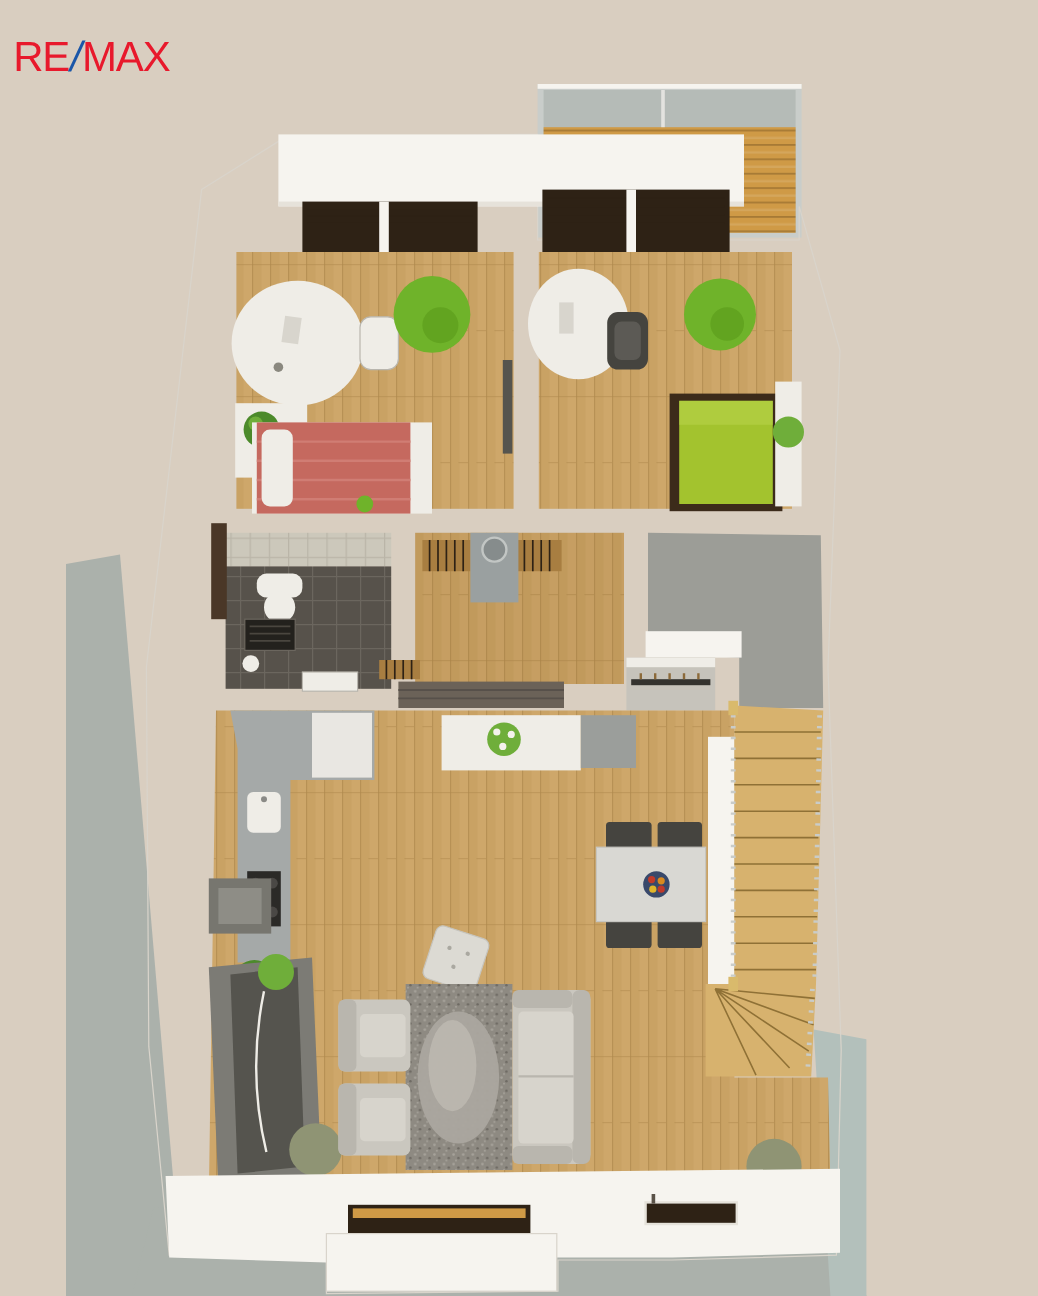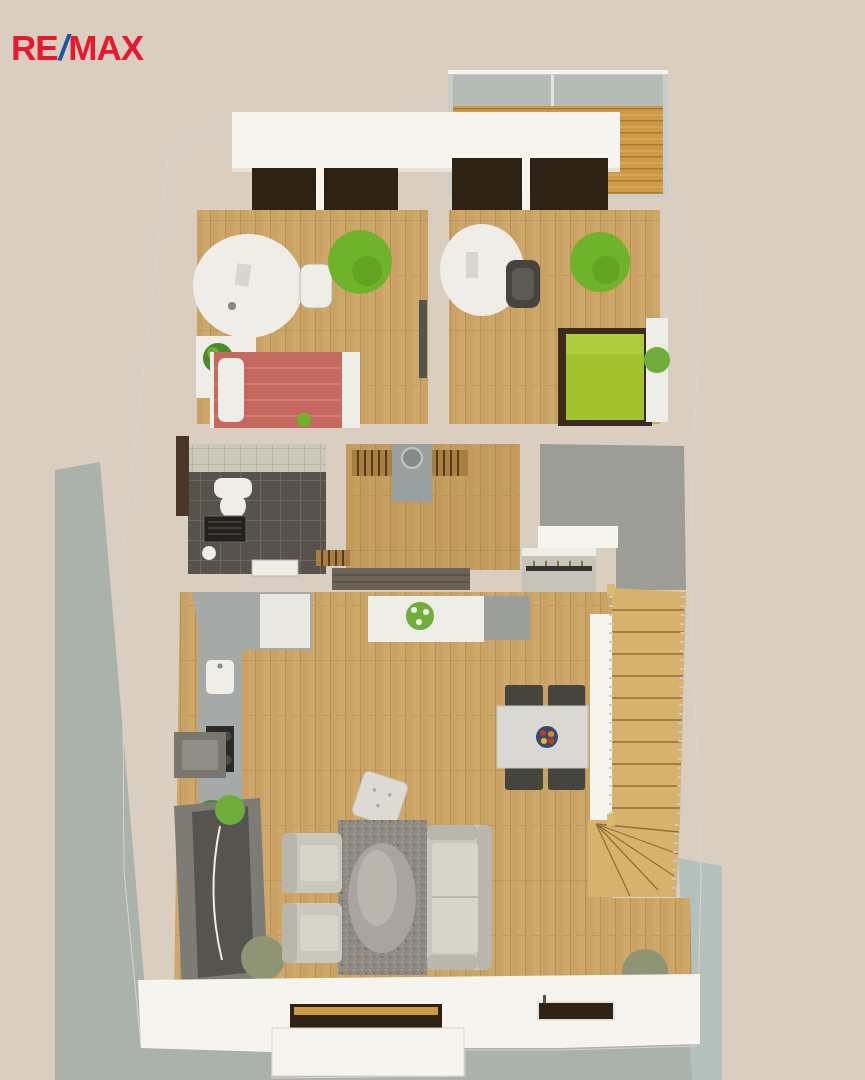--- a/index.html
+++ b/index.html
@@ -5,21 +5,21 @@
 <style>
   html,body{margin:0;padding:0;}
   body{
     width:865px;height:1080px;position:relative;overflow:hidden;
     background:var(--bg,#d9cec0);
     font-family:"Liberation Sans", sans-serif;
   }
   .stage{position:absolute;inset:0;}
   .logo{
     position:absolute;left:11px;top:30px;
-    font-weight:700;font-size:35px;letter-spacing:-1px;line-height:1;
+    font-weight:400;font-size:35px;letter-spacing:-1px;line-height:1;
     user-select:none;
   }
   .logo .re,.logo .max{color:var(--logo-red,#e8192c);}
   .logo .slash{color:var(--logo-blue,#1a56a8);font-style:italic;padding:0 1px;}
   svg{display:block;}
   
   .f-ground{fill:var(--ground)} .f-ground2{fill:var(--ground2)}
   .f-wall{fill:var(--wall)} .f-wallsh{fill:var(--wall-shade)}
   .f-wood{fill:var(--wood)} .f-woodline{fill:var(--wood-line)} .f-woodlt{fill:var(--wood-light)}
   .f-deck{fill:var(--deck)} .f-deckline{fill:var(--deck-line)}

